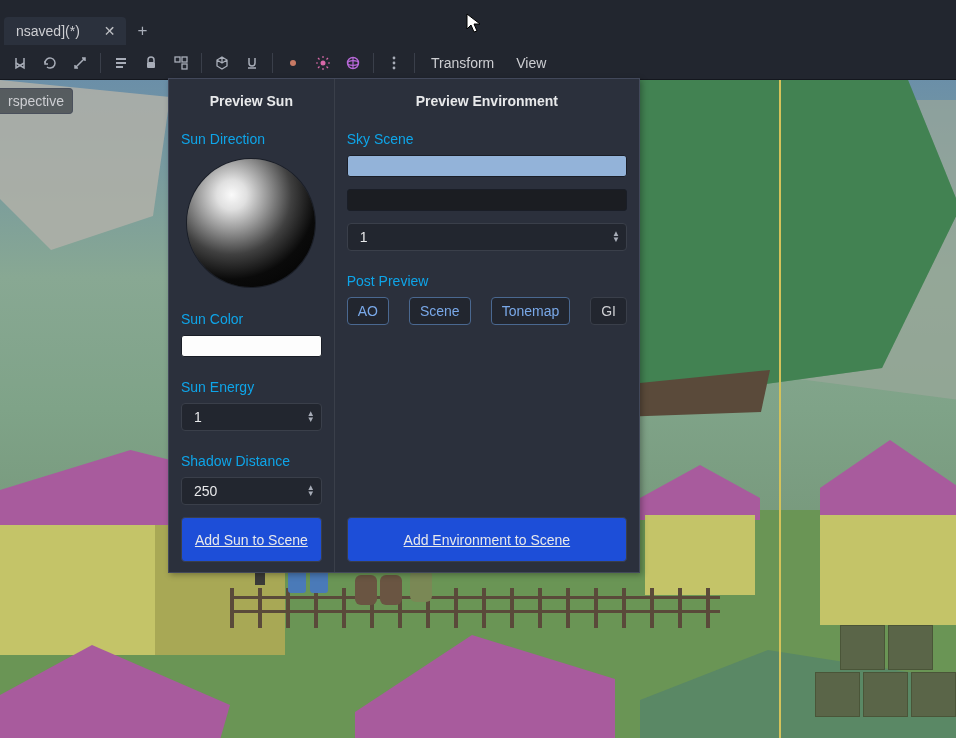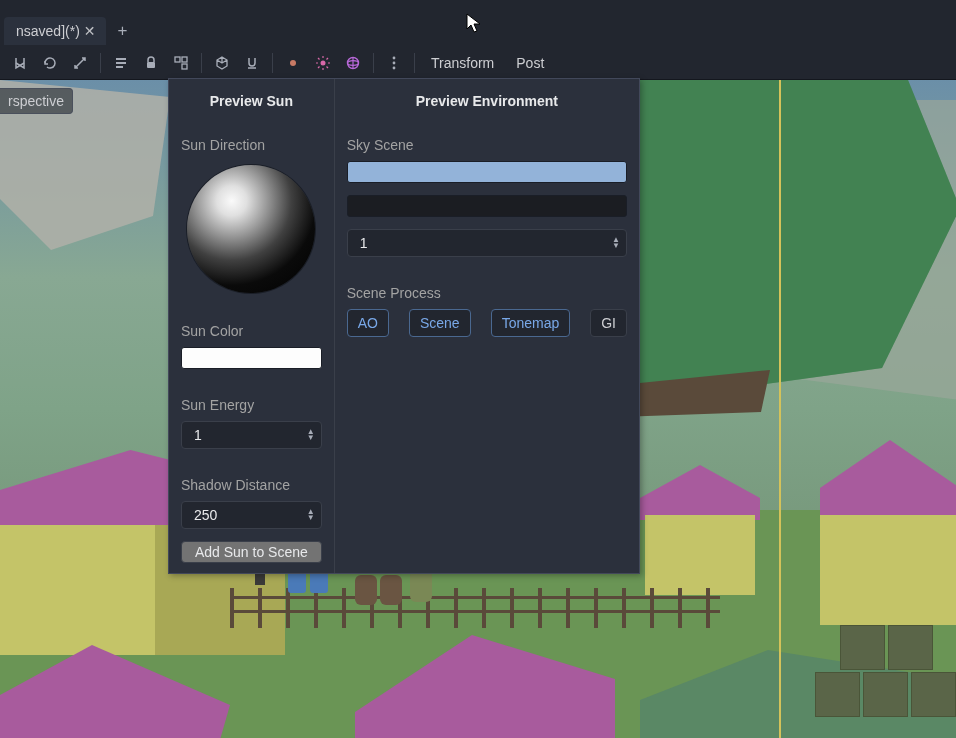--- a/index.html
+++ b/index.html
@@ -75,21 +75,21 @@
     }
     .tab {
       display: flex;
       align-items: center;
       height: 28px;
       padding: 0 10px 0 12px;
       background: #2b313d;
       border-radius: 4px 4px 0 0;
       font-size: 14px;
       color: #cdced2;
-      gap: 4px;
+      gap: 24px;
     }
     .tab-close {
       font-size: 14px;
       cursor: pointer;
       opacity: 0.9;
     }
     .tab-add {
       width: 22px;
       height: 22px;
       display: flex;
@@ -180,23 +180,23 @@
       border-right: 1px solid #3a3f4a;
     }
     .popup-title {
       font-weight: 600;
       text-align: center;
       padding: 6px 0 12px;
       color: #e8e9eb;
     }
     .field-label {
       font-size: 14px;
-      color: #a3a3a3;
+      color: #0ea5e9;
       margin-bottom: 8px;
-      margin-top: 16px;
+      margin-top: 10px;
     }
 
     .sun-direction-ball {
       width: 128px;
       height: 128px;
       border-radius: 50%;
       margin: 4px auto 14px;
       background: radial-gradient(circle at 35% 28%, #fafafa 0%, #e0e0e0 12%, #9a9a9a 28%, #404040 48%, #0a0a0a 68%, #000 100%);
       box-shadow: 0 0 0 1px #1a1e27;
       cursor: pointer;
@@ -247,30 +247,31 @@
       color: #cdced2;
       cursor: pointer;
       font-size: 14px;
     }
     .toggle-btn.active {
       color: #79a8e8;
       border-color: #4a6890;
     }
 
     .panel-button {
-      height: 22px;
-      background: #737373;
+      height: 45px;
+      background: #1d4ed8;
       border: 1px solid #3a3f4a;
       border-radius: 4px;
       display: flex;
       align-items: center;
       justify-content: center;
       color: #e8e9eb;
       cursor: pointer;
       margin-top: auto;
+      text-decoration: underline;
     }
 
     svg { display: block; }
 
     .cursor {
       position: absolute;
       top: 12px;
       left: 465px;
       z-index: 100;
       pointer-events: none;
@@ -371,21 +372,21 @@
   <div class="tool-sep"></div>
   <div class="tool-btn">
     <svg width="16" height="16" viewBox="0 0 16 16">
         <circle cx="8" cy="3" r="1.4" fill="#a8adb8"></circle>
         <circle cx="8" cy="8" r="1.4" fill="#a8adb8"></circle>
         <circle cx="8" cy="13" r="1.4" fill="#a8adb8"></circle>
       </svg>
   </div>
   <div class="tool-sep"></div>
   <div class="menu-item">Transform</div>
-  <div class="menu-item">Post</div>
+  <div class="menu-item">View</div>
 </div>
 
 <div class="viewport-bg">
 
   <div class="scene-block rock" style="top:0;left:0;width:170px;height:170px;clip-path:polygon(0 0,100% 10%,90% 80%,30% 100%,0 70%);opacity:.85"></div>
   <div class="scene-block rock" style="top:20px;left:630px;width:330px;height:300px;clip-path:polygon(10% 0,100% 0,100% 100%,30% 90%,0 50%);background:#9aa69a;opacity:.7"></div>
   <div class="scene-block tree-canopy" style="top:0;left:440px;width:520px;height:320px;clip-path:polygon(30% 0,90% 0,100% 40%,85% 90%,40% 100%,10% 70%,0 30%);"></div>
   <div class="scene-block tree-canopy" style="top:0;left:440px;width:520px;height:320px;clip-path:polygon(30% 0,90% 0,100% 40%,85% 90%,40% 100%,10% 70%,0 30%);background:#3a7a4a;opacity:.5"></div>
   <div class="scene-block tree-trunk" style="top:270px;left:520px;width:100px;height:320px;clip-path:polygon(20% 0,80% 0,100% 100%,0 100%)"></div>
   <div class="scene-block tree-trunk" style="top:290px;left:590px;width:180px;height:60px;clip-path:polygon(0 30%,100% 0,95% 70%,0 80%)"></div>
@@ -460,28 +461,29 @@
     <div class="field-label">Sky Scene</div>
     <div class="color-swatch swatch-sky"></div>
 
     <div class="color-swatch swatch-ground"></div>
 
     <div class="spinbox">
       <span>1</span>
       <span class="spinbox-arrows">▲<br>▼</span>
     </div>
 
-    <div class="field-label">Scene Process</div>
+    <div class="field-label">Post Preview</div>
     <div class="toggle-row">
       <div class="toggle-btn active">AO</div>
       <div class="toggle-btn active">Scene</div>
       <div class="toggle-btn active">Tonemap</div>
       <div class="toggle-btn">GI</div>
     </div>
 
+    <div class="panel-button">Add Environment to Scene</div>
   </div>
 </div>
 
 <div class="cursor">
   <svg width="18" height="22" viewBox="0 0 18 22">
       <path d="M2 2l0 15 4-4 3 7 3-1-3-7 6 0z" fill="#fff" stroke="#000" stroke-width="1"></path>
     </svg>
 </div>
 
 </body></html>

